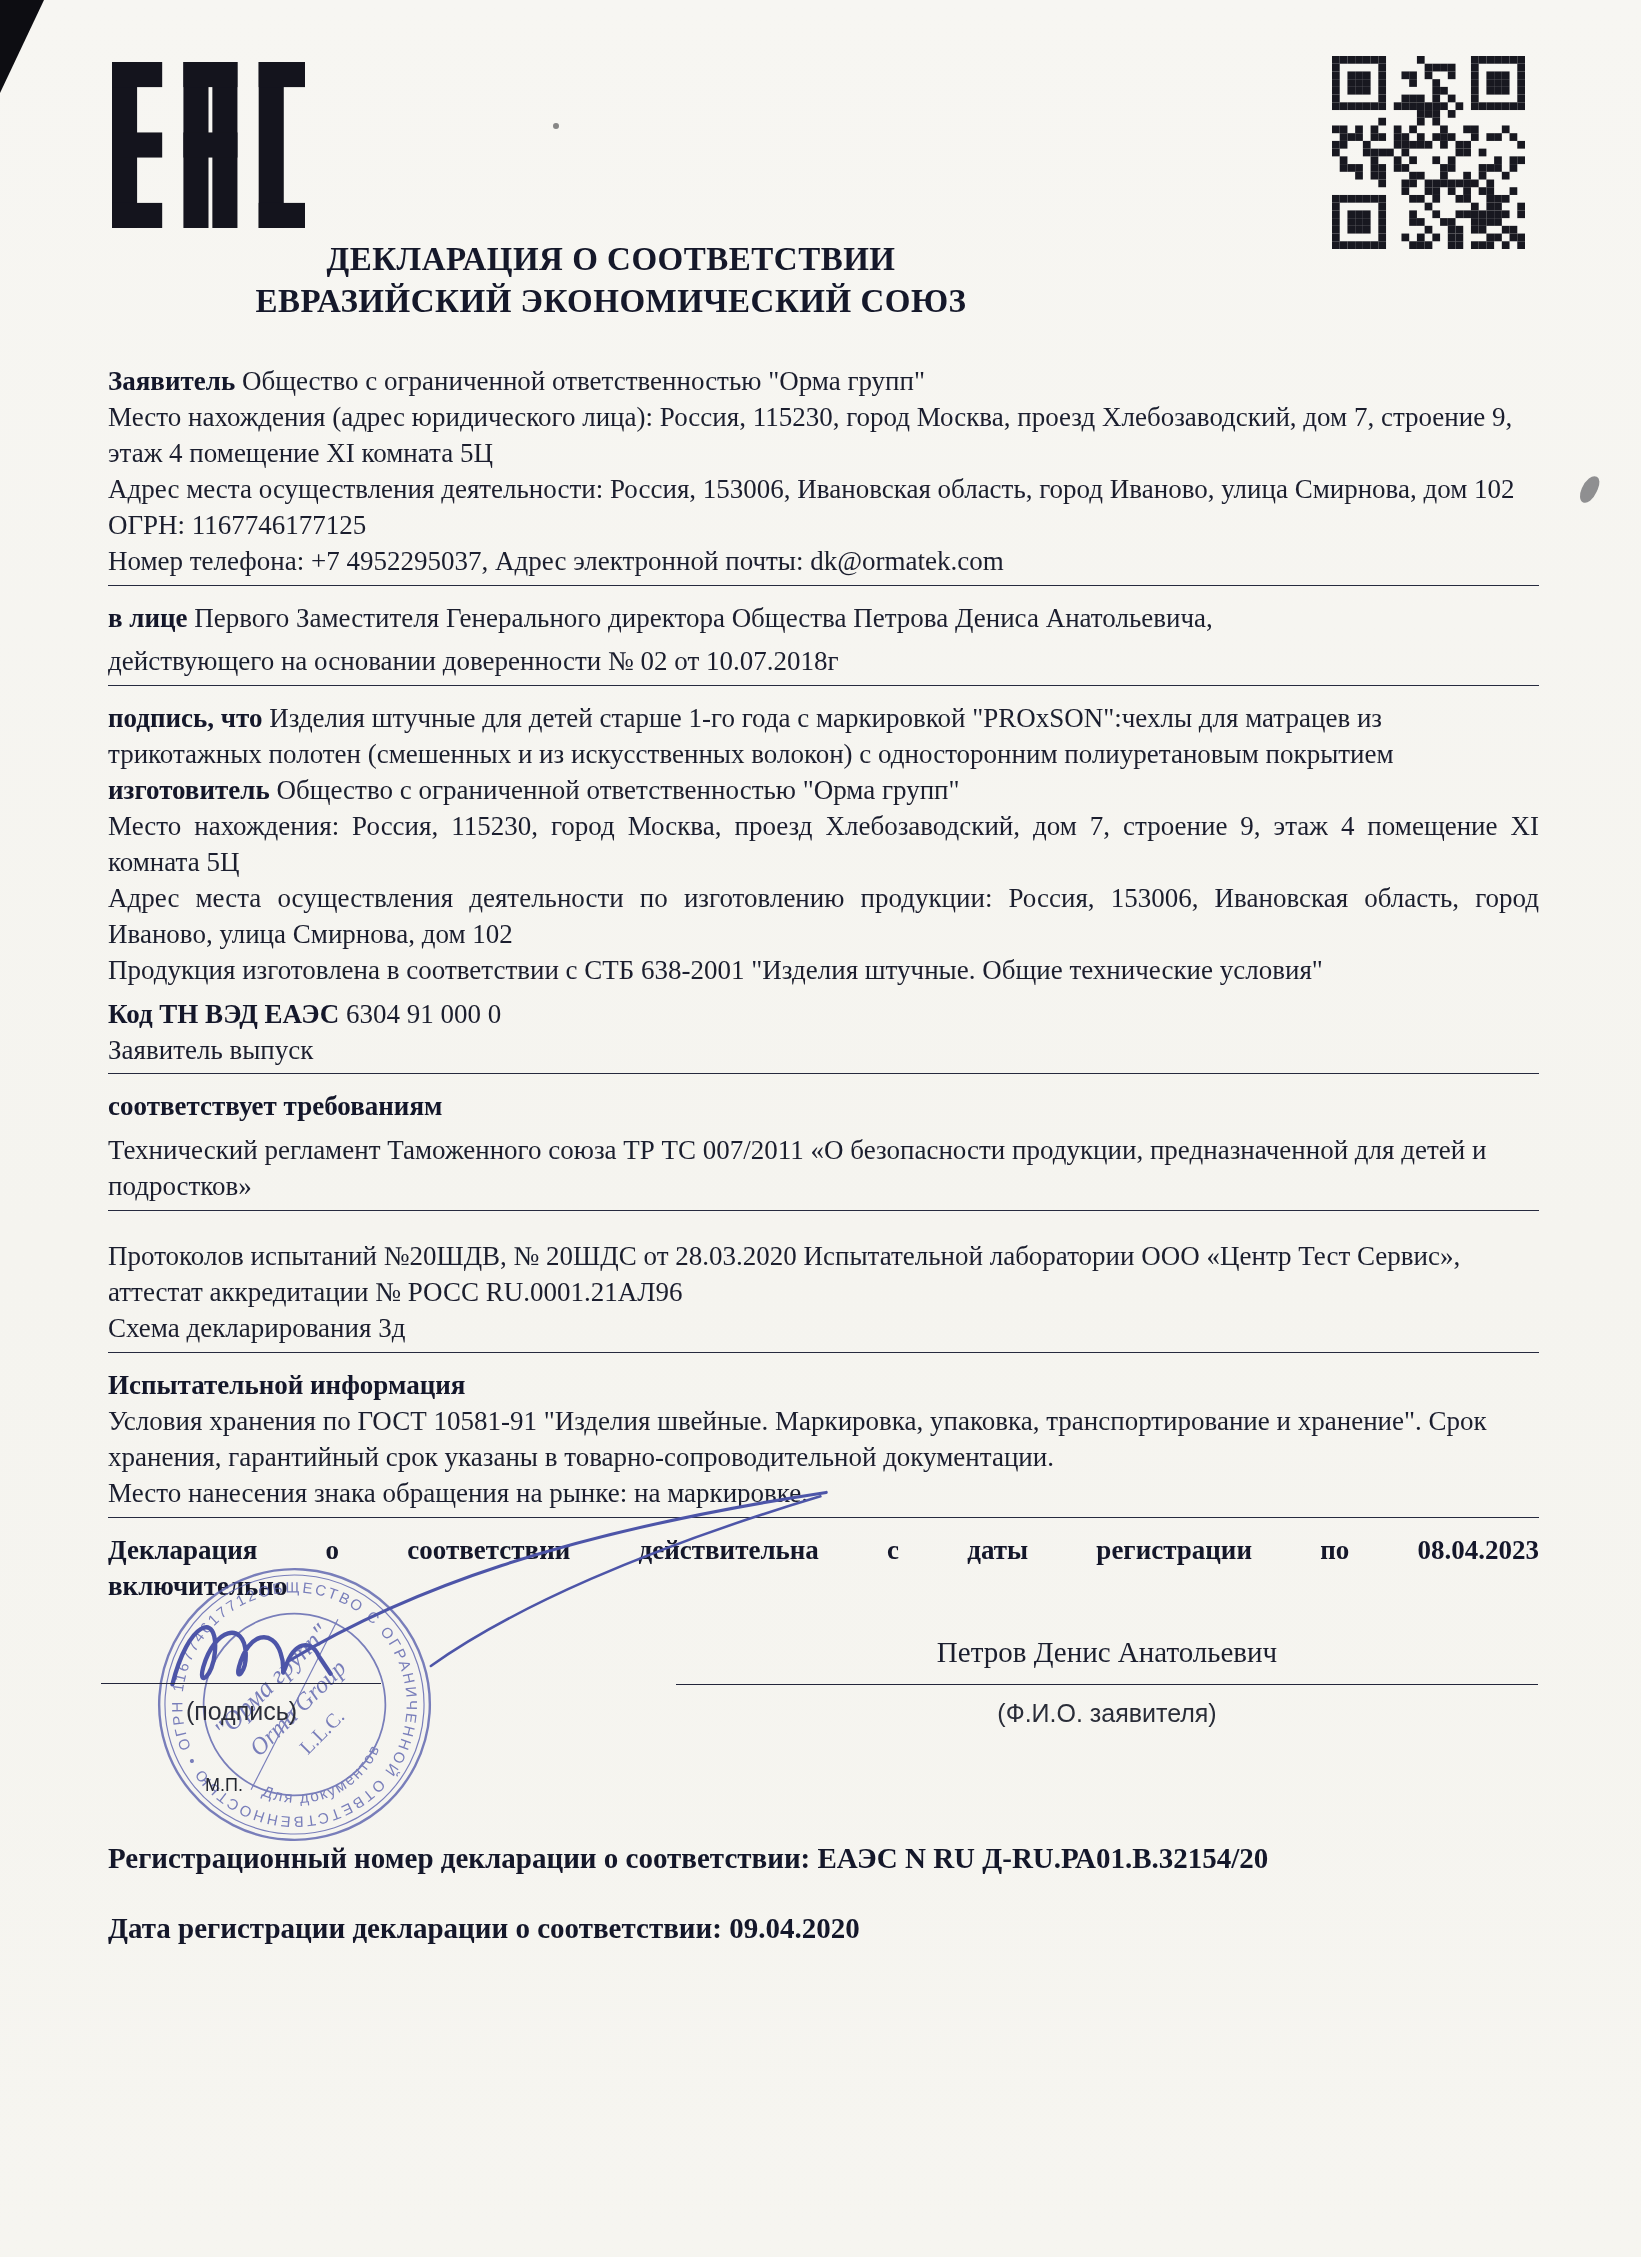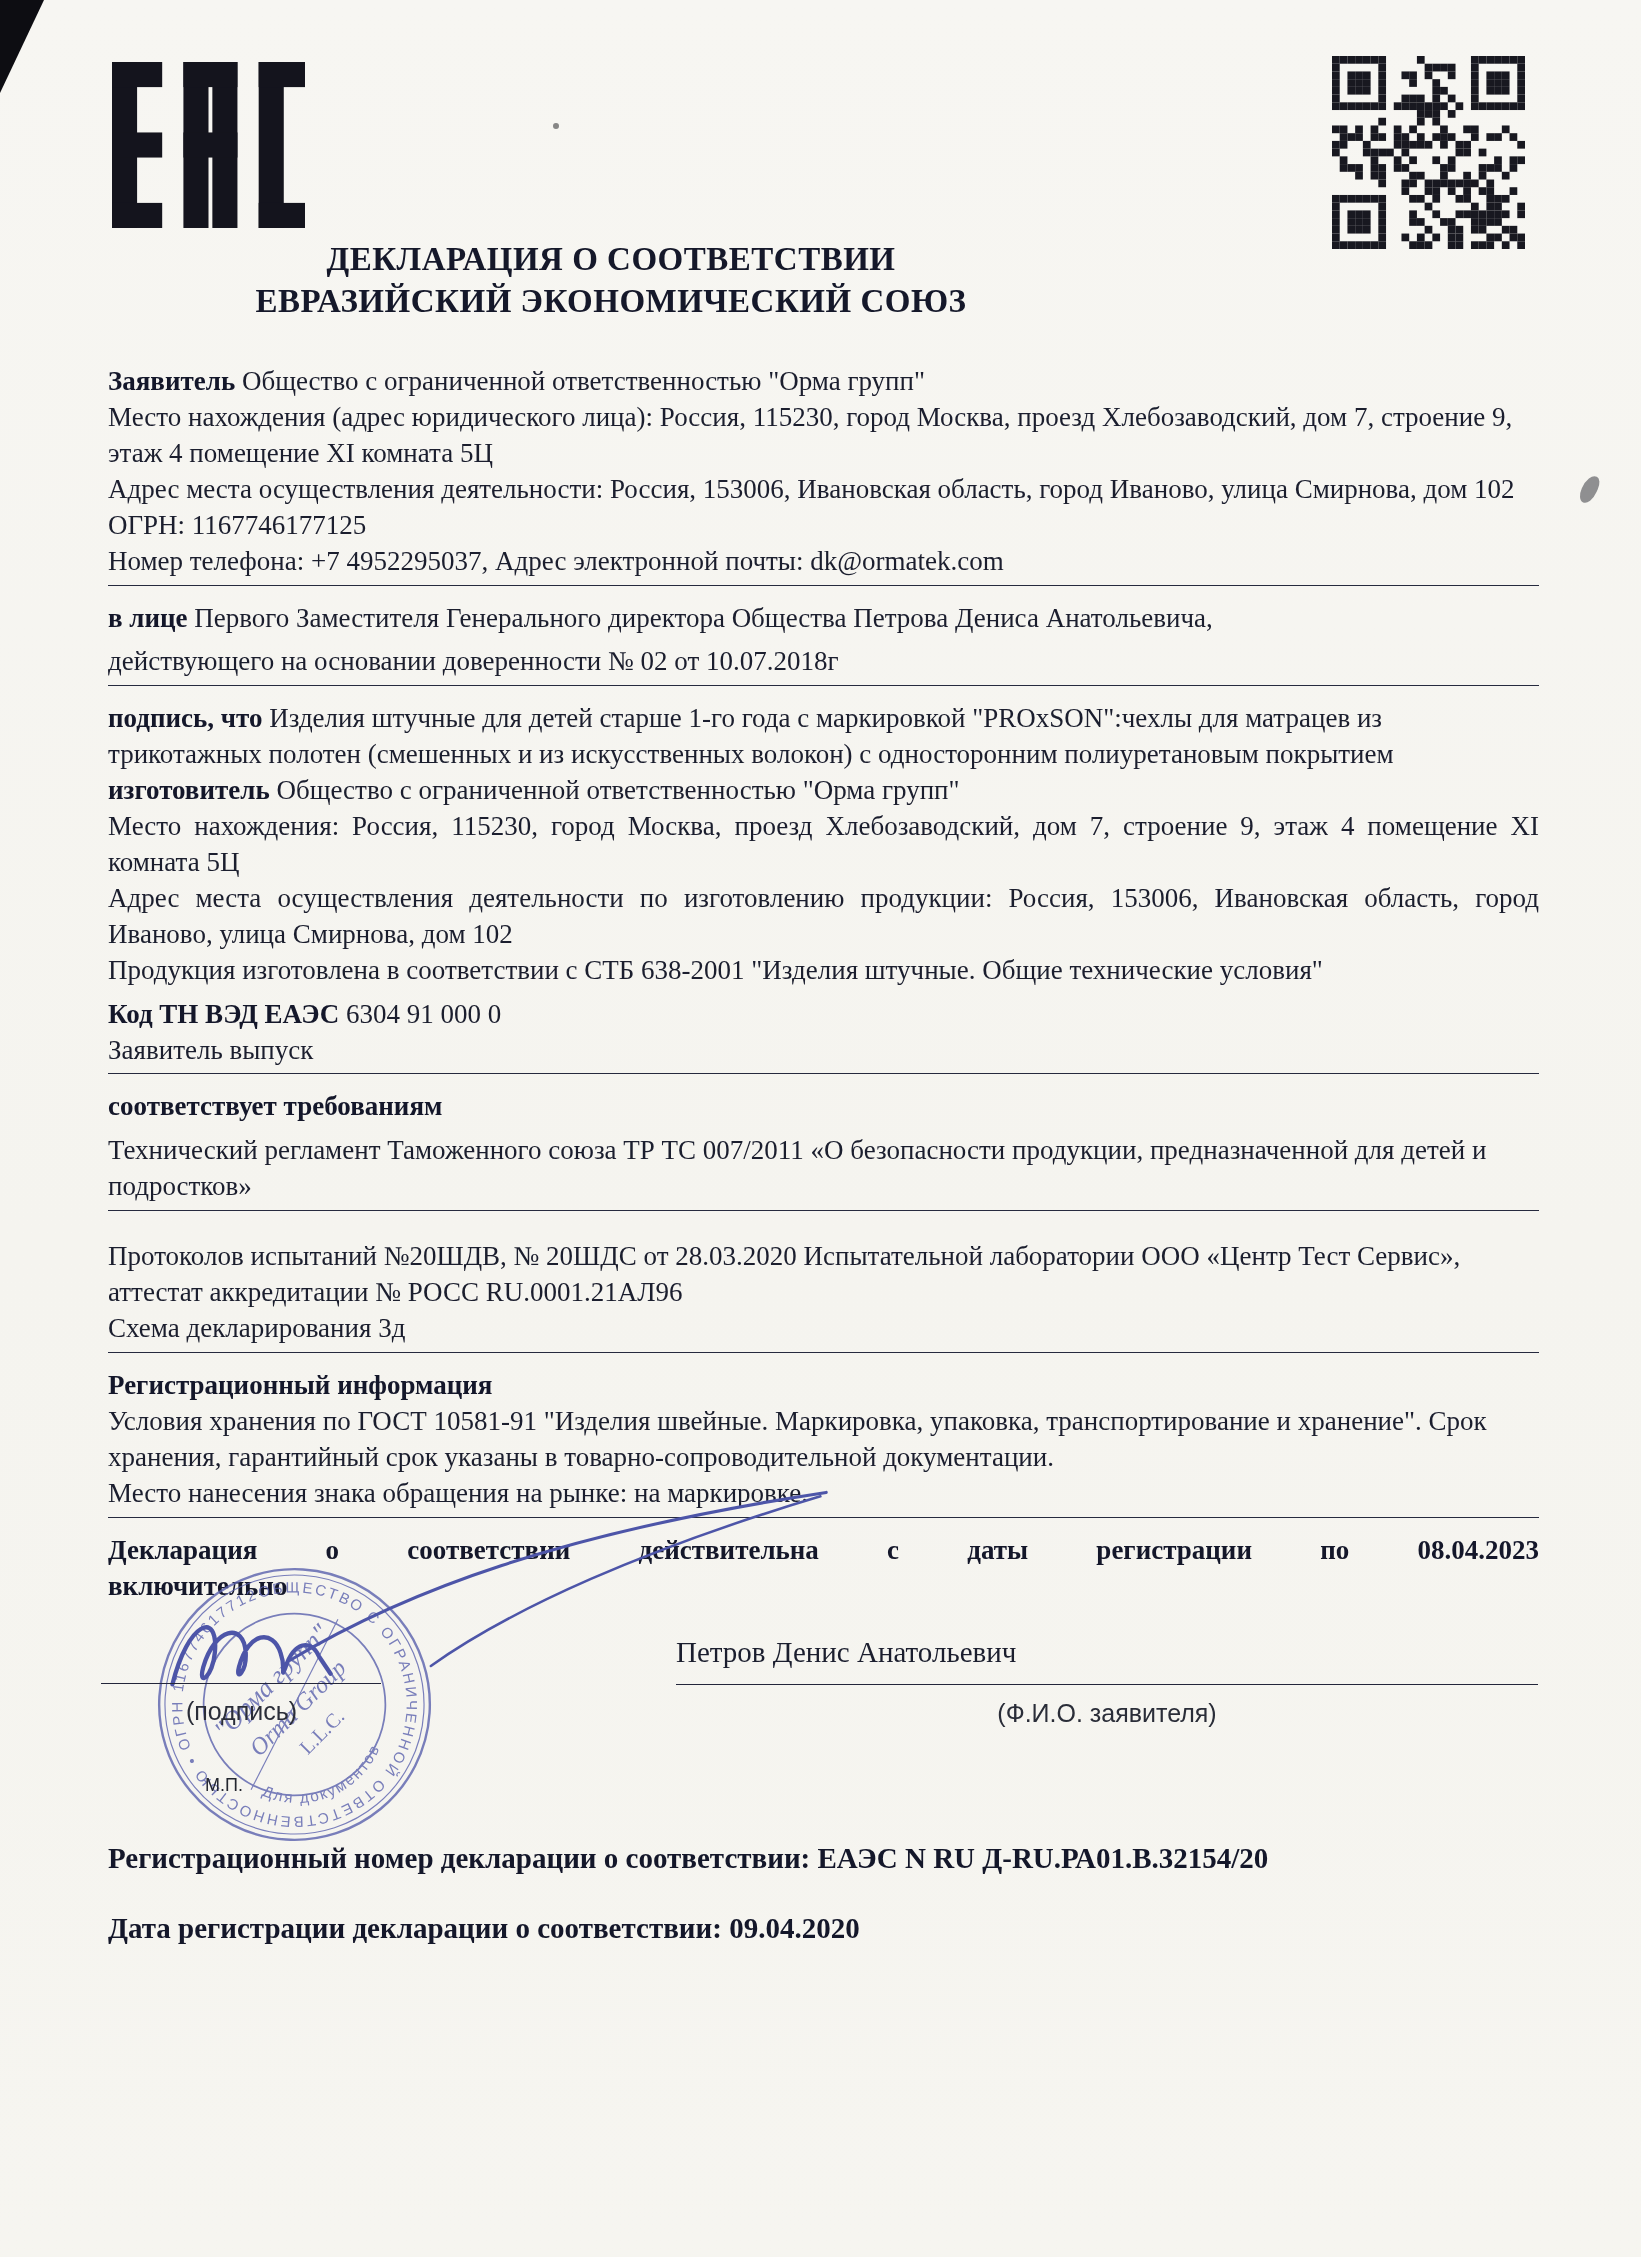--- a/index.html
+++ b/index.html
@@ -36,21 +36,21 @@
   .bold{font-weight:bold;color:#14172a;}
 
   
   .sig-line{position:absolute;height:0;border-top:1.9px solid #23263a;}
   .sig-line.left{left:101px;top:1683px;width:280px;}
   .sig-line.right{left:676px;top:1684px;width:862px;}
   .sign-label{position:absolute;left:116px;top:1697px;width:251px;text-align:center;
     font-family:"Liberation Sans","DejaVu Sans",sans-serif;font-size:25px;color:#2a2d38;}
   .mp-label{position:absolute;left:205px;top:1775px;font-family:"Liberation Sans","DejaVu Sans",sans-serif;
     font-size:18px;color:#23262f;}
-  .fio-name{position:absolute;left:676px;top:1636px;width:862px;font-size:29px;color:#1b1e2e;}
+  .fio-name{position:absolute;left:676px;top:1636px;width:862px;text-align:center;font-size:29px;color:#1b1e2e;}
   .fio-label{position:absolute;left:676px;top:1699px;width:862px;text-align:center;
     font-family:"Liberation Sans","DejaVu Sans",sans-serif;font-size:25px;color:#2a2d38;}
 
   .stamp{position:absolute;left:135px;top:1545px;width:319px;height:319px;opacity:.8;}
   .autograph{position:absolute;left:145px;top:1477px;width:753px;height:270px;}
 
   .footer-line{position:absolute;left:108px;width:1431px;font-weight:bold;font-size:29px;color:#14172a;}
   .footer-line.reg{top:1842px;}
   .footer-line.date{top:1912px;}
 </style>
@@ -404,21 +404,21 @@
       <p class="bold">соответствует требованиям</p>
       <p class="mt8">Технический регламент Таможенного союза ТР ТС 007/2011 «О безопасности продукции, предназначенной для детей и подростков»</p>
     </div>
 
     <div class="sec ruled">
       <p class="mt14">Протоколов испытаний №20ШДВ, № 20ШДС от 28.03.2020 Испытательной лаборатории ООО «Центр Тест Сервис», аттестат аккредитации № РОСС RU.0001.21АЛ96</p>
       <p>Схема декларирования 3д</p>
     </div>
 
     <div class="sec ruled">
-      <p class="bold">Регистрационный информация</p>
+      <p class="bold">Испытательной информация</p>
       <p>Условия хранения по ГОСТ 10581-91 "Изделия швейные. Маркировка, упаковка, транспортирование и хранение". Срок хранения, гарантийный срок указаны в товарно-сопроводительной документации.</p>
       <p>Место нанесения знака обращения на рынке: на маркировке.</p>
     </div>
 
     <div class="sec">
       <p class="bold just-last">Декларация о соответствии действительна с даты регистрации по 08.04.2023</p>
       <p class="bold">включительно</p>
     </div>
   </div>
 

